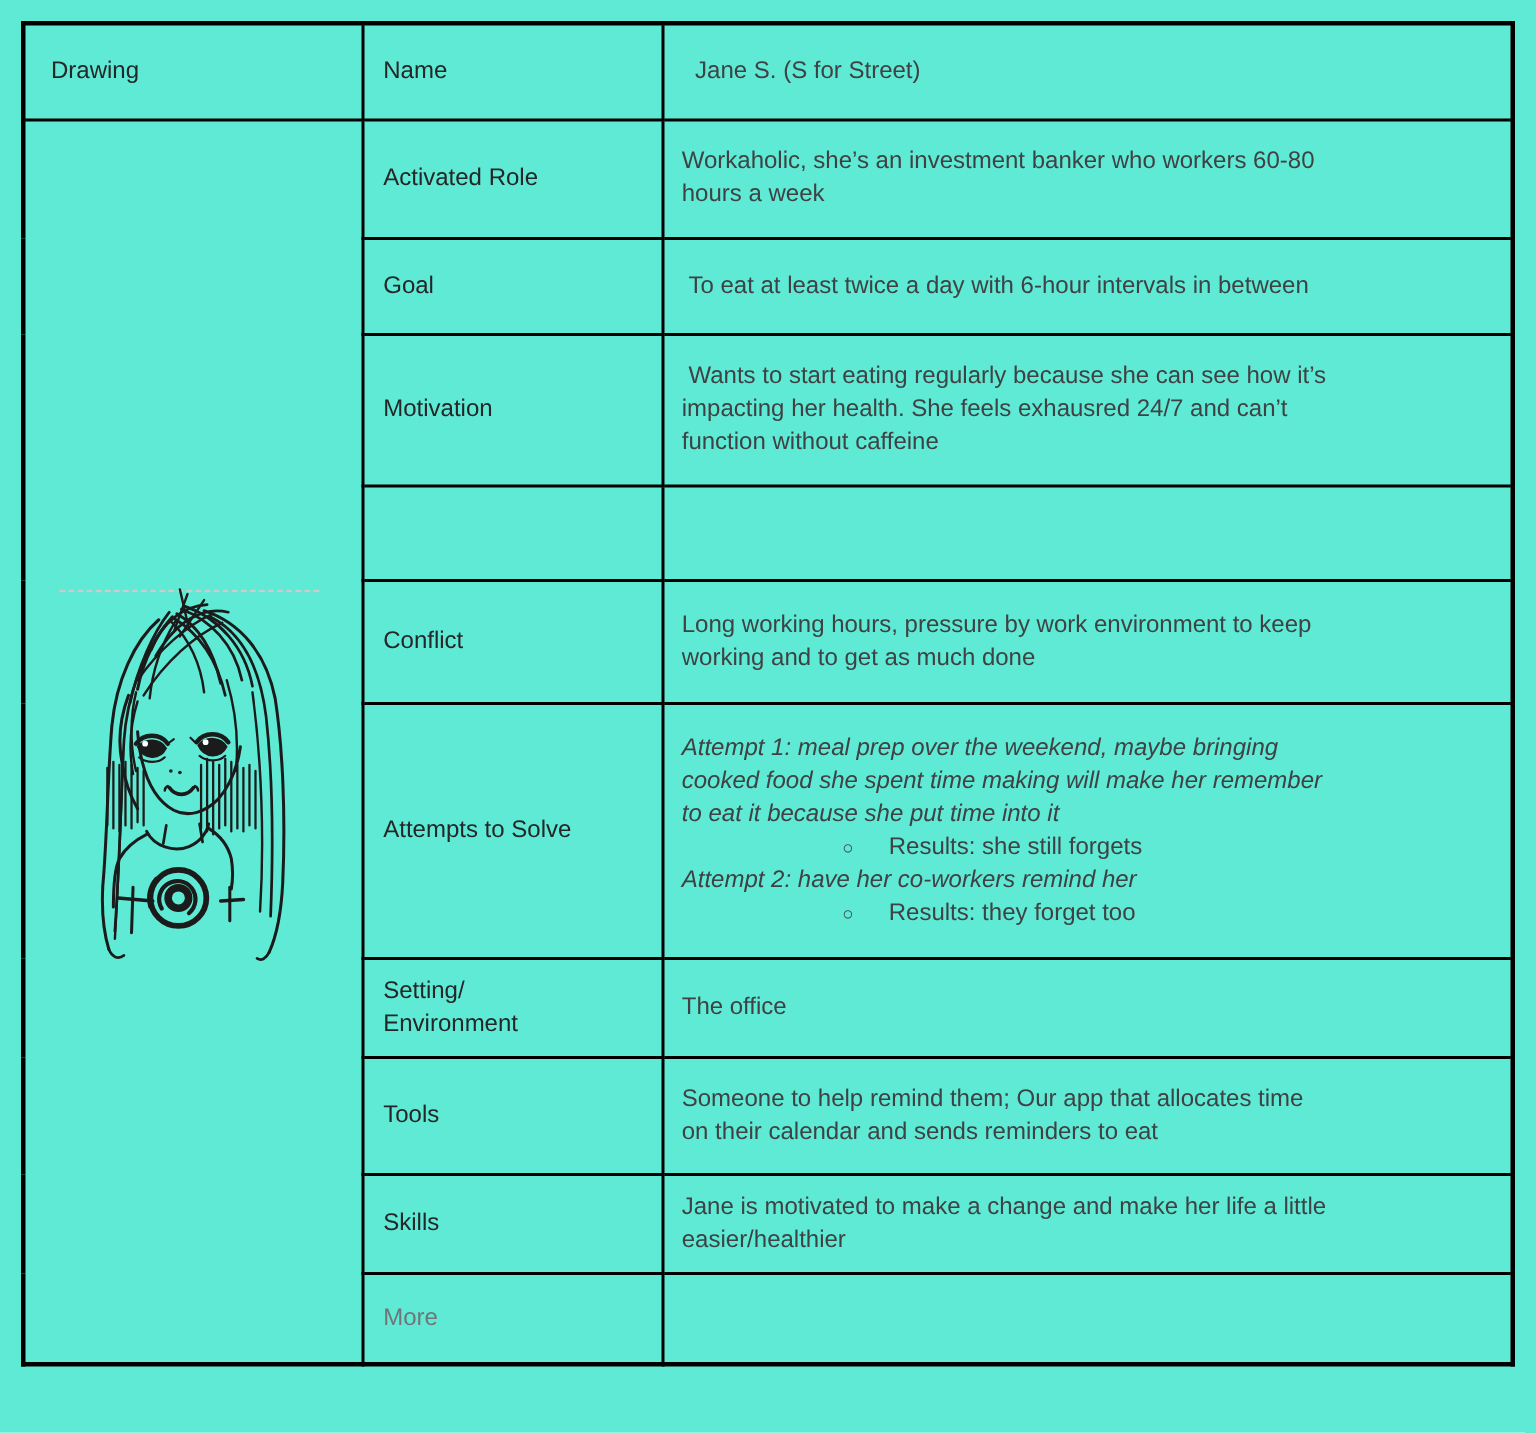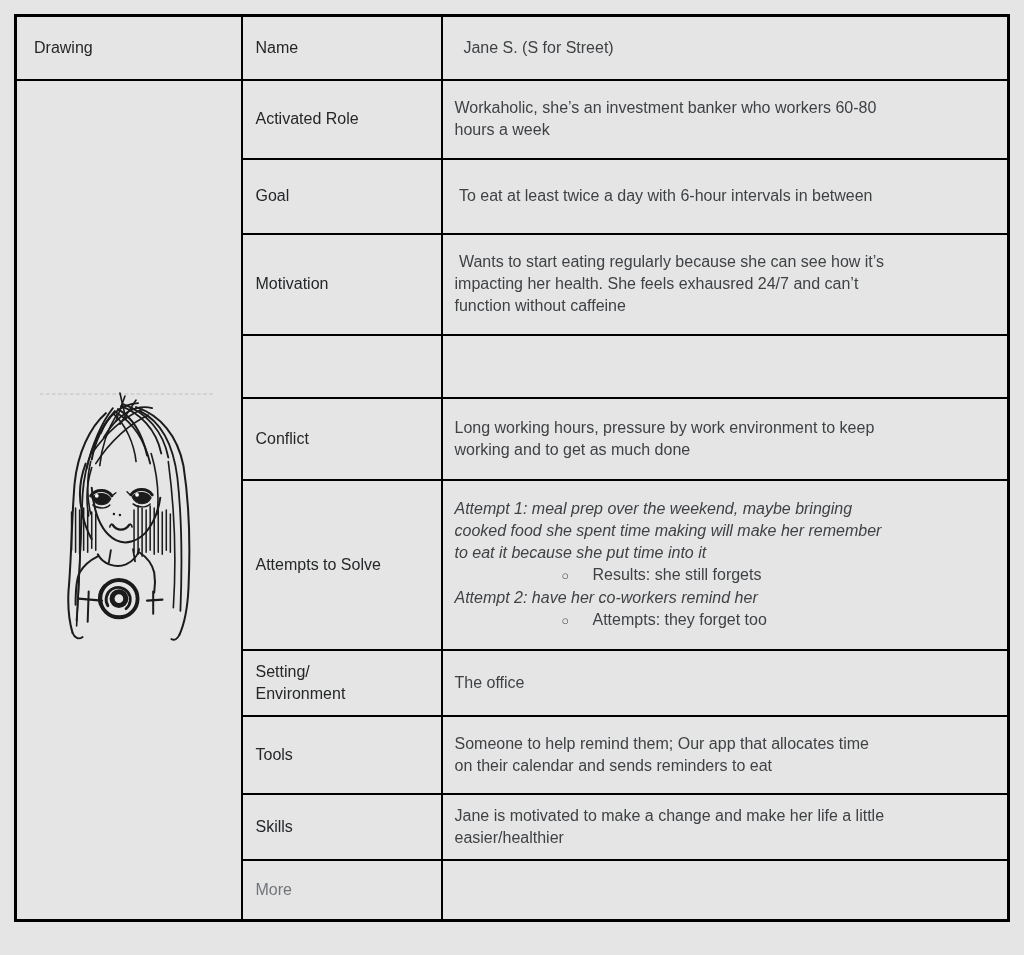--- a/index.html
+++ b/index.html
@@ -2,21 +2,21 @@
 <html><head>
 <meta charset="utf-8">
 <style>
   * { margin:0; padding:0; box-sizing:border-box; }
   html,body { background:#ffffff; }
   body {
     width:1024px; height:955px; position:relative; overflow:hidden;
     font-family:"Liberation Sans", sans-serif;
     color:#3f4245;
   }
-  .page { position:absolute; left:0; top:0; width:1024px; height:955px; background:#e5e5e5; }
+  .page { position:absolute; left:0; top:0; width:1024px; height:955px; background:#5eead4; }
 
   table.persona {
     position:absolute; left:14px; top:14px;
     width:993px; table-layout:fixed;
     border-collapse:collapse;
     border:3px solid #000;
   }
   table.persona td {
     border:2px solid #000;
     vertical-align:middle;
@@ -166,21 +166,21 @@
             <path d="M 101,208 L 116,207" stroke-width="2.4"></path>
             <path d="M 107,199 L 107,221" stroke-width="2"></path>
           </svg>
         </div>
       </td>
       <td class="cell-label">Activated Role</td>
       <td class="cell-value">Workaholic, she’s an investment banker who workers 60-80
 hours a week</td>
     </tr>
 
-    <tr style="height:75px;">
+    <tr style="height:64px;">
       <td class="cell-label">Goal</td>
       <td class="cell-value"> To eat at least twice a day with 6-hour intervals in between</td>
     </tr>
 
     <tr style="height:101px;">
       <td class="cell-label">Motivation</td>
       <td class="cell-value"> Wants to start eating regularly because she can see how it’s
 impacting her health. She feels exhausred 24/7 and can’t
 function without caffeine</td>
     </tr>
@@ -193,21 +193,21 @@
     <tr style="height:82px;">
       <td class="cell-label">Conflict</td>
       <td class="cell-value">Long working hours, pressure by work environment to keep
 working and to get as much done</td>
     </tr>
 
     <tr style="height:170px;">
       <td class="cell-label">Attempts to Solve</td>
       <td class="cell-value"><div class="text-line">Attempt 1: meal prep over the weekend, maybe bringing
 cooked food she spent time making will make her remember
-to eat it because she put time into it</div><div class="bullet-line"><span class="bullet">○</span><span>Results: she still forgets</span></div><div class="text-line">Attempt 2: have her co-workers remind her</div><div class="bullet-line"><span class="bullet">○</span><span>Attempts: they forget too</span></div></td>
+to eat it because she put time into it</div><div class="bullet-line"><span class="bullet">○</span><span>Results: she still forgets</span></div><div class="text-line">Attempt 2: have her co-workers remind her</div><div class="bullet-line"><span class="bullet">○</span><span>Results: they forget too</span></div></td>
     </tr>
 
     <tr style="height:66px;">
       <td class="cell-label">Setting/
 Environment</td>
       <td class="cell-value">The office</td>
     </tr>
 
     <tr style="height:78px;">
       <td class="cell-label">Tools</td>

